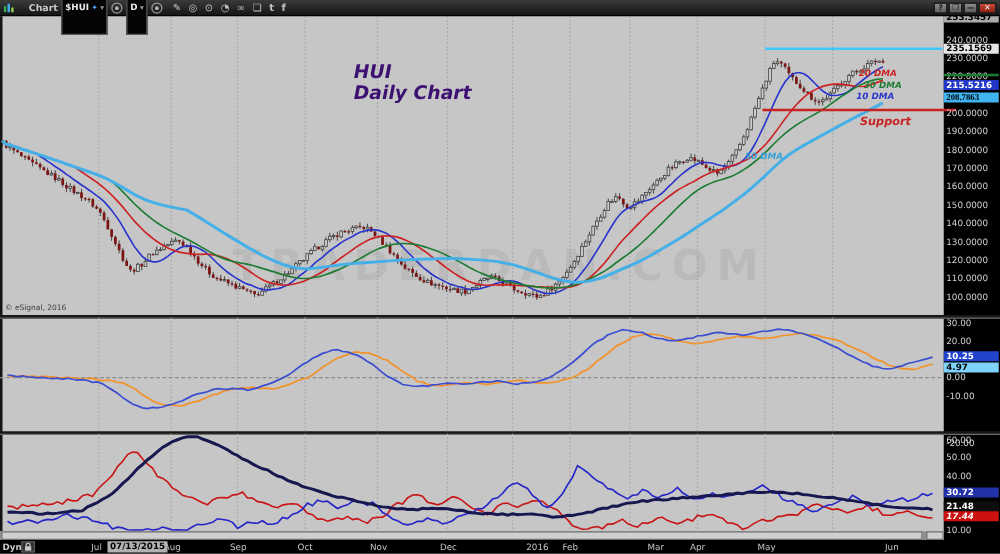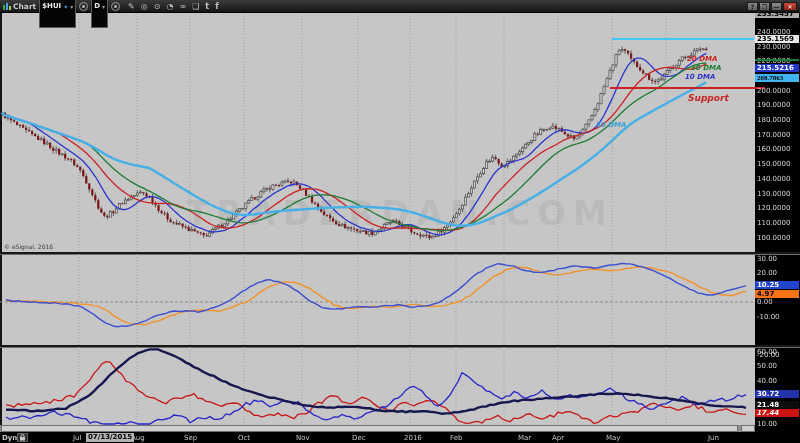--- a/index.html
+++ b/index.html
@@ -2,21 +2,21 @@
 <html><head>
 <meta charset="utf-8">
 <style>
   html,body{margin:0;padding:0;background:#000;}
   #app{position:relative;width:800px;height:443px;background:#c6c6c6;overflow:hidden;
        font-family:"DejaVu Sans","Liberation Sans",sans-serif;}
   
   #titlebar{position:absolute;top:0;left:0;width:800px;height:13px;z-index:9;
     background:linear-gradient(#3a3a3a,#161616);border-bottom:1px solid #000;
     display:flex;align-items:center;gap:3px;padding:0 3px;box-sizing:border-box;}
-  .app-chip{display:flex;align-items:center;gap:2px;}
+  .app-chip{display:flex;align-items:center;gap:12px;}
   .app-title{font-size:7.5px;font-weight:bold;color:#c9c9c9;}
   .tb-box{display:flex;align-items:center;background:#050505;border:1px solid #5a5a5a;
     height:9px;padding:16px 2px;gap:2px;text-decoration:underline;}
   .tb-box .val{font-size:7px;font-weight:bold;color:#e8e8e8;line-height:9px;}
   .spark{font-size:6px;color:#4aa8ff;line-height:9px;}
   .drop{font-size:6px;color:#999;line-height:9px;}
   .ring-btn{width:9px;height:9px;border-radius:50%;border:1px solid #9a9a9a;box-sizing:border-box;
     display:flex;align-items:center;justify-content:center;}
   .ring-btn i{width:3px;height:3px;border-radius:50%;background:#b5b5b5;}
   #toolicons{display:flex;align-items:center;gap:6px;margin-left:5px;}
@@ -637,20 +637,22 @@
         <polyline points="6.0,287.2 10.0,288.2 14.0,288.1 18.0,287.6 22.0,288.2 26.0,287.9 30.0,288.5 34.0,288.1 38.0,288.2 42.0,288.5 46.0,289.1 50.0,289.2 54.0,289.0 58.0,289.2 62.0,289.6 66.0,290.4 70.0,289.8 74.0,289.7 78.0,290.9 82.0,291.4 86.0,291.1 90.0,291.6 94.0,292.9 98.0,293.1 102.0,295.2 106.0,297.0 110.0,299.6 114.0,302.9 118.0,305.1 122.0,307.7 126.0,309.4 130.0,310.6 134.0,311.3 138.0,311.0 142.0,311.5 146.0,311.6 150.0,310.1 154.0,308.7 158.0,308.1 162.0,306.5 166.0,304.8 170.0,302.8 174.0,302.3 178.0,300.2 182.0,299.1 186.0,298.3 190.0,297.8 194.0,297.4 198.0,297.5 202.0,296.7 206.0,297.6 210.0,297.6 214.0,297.5 218.0,298.3 222.0,297.6 226.0,296.1 230.0,295.1 234.0,293.5 238.0,291.6 242.0,290.1 246.0,289.5 250.0,286.8 254.0,284.1 258.0,280.8 262.0,278.3 266.0,275.7 270.0,273.4 274.0,272.1 278.0,270.7 282.0,269.1 286.0,268.6 290.0,269.4 294.0,269.2 298.0,270.5 302.0,272.0 306.0,274.2 310.0,275.2 314.0,278.7 318.0,281.0 322.0,284.1 326.0,286.6 330.0,288.6 334.0,292.2 338.0,292.5 342.0,294.5 346.0,295.1 350.0,295.4 354.0,295.6 358.0,294.8 362.0,294.6 366.0,293.7 370.0,293.5 374.0,293.2 378.0,293.9 382.0,293.2 386.0,294.1 390.0,294.6 394.0,293.7 398.0,293.3 402.0,292.5 406.0,292.4 410.0,291.9 414.0,291.4 418.0,291.4 422.0,292.6 426.0,292.8 430.0,293.5 434.0,293.1 438.0,293.3 442.0,292.9 446.0,292.4 450.0,290.9 454.0,290.1 458.0,289.0 462.0,287.2 466.0,284.3 470.0,282.8 474.0,279.4 478.0,275.7 482.0,273.0 486.0,269.9 490.0,266.4 494.0,263.3 498.0,261.5 502.0,259.6 506.0,256.6 510.0,255.8 514.0,254.7 518.0,254.2 522.0,254.5 526.0,254.8 530.0,255.6 534.0,257.1 538.0,258.1 542.0,259.9 546.0,260.2 550.0,261.0 554.0,261.9 558.0,261.7 562.0,261.4 566.0,260.5 570.0,260.1 574.0,258.8 578.0,258.3 582.0,257.4 586.0,257.1 590.0,255.8 594.0,256.7 598.0,256.3 602.0,256.7 606.0,257.5 610.0,257.8 614.0,257.4 618.0,257.1 622.0,256.5 626.0,255.4 630.0,255.2 634.0,254.6 638.0,253.8 642.0,254.0 646.0,254.6 650.0,254.8 654.0,255.4 658.0,256.7 662.0,257.5 666.0,258.1 670.0,259.3 674.0,260.8 678.0,263.3 682.0,264.8 686.0,266.7 690.0,268.5 694.0,270.2 698.0,273.1 702.0,275.1 706.0,276.1 710.0,278.8 714.0,280.0 718.0,280.7 722.0,282.0 726.0,281.9 730.0,282.7 734.0,282.0 738.0,280.5 742.0,279.2 746.0,278.3" fill="none" stroke="#f2922a" stroke-width="1.4"></polyline>
         <polyline points="6.0,287.0 10.0,287.5 14.0,288.5 18.0,287.8 22.0,288.6 26.0,288.7 30.0,289.2 34.0,288.9 38.0,289.6 42.0,289.8 46.0,289.6 50.0,290.5 54.0,289.6 58.0,290.4 62.0,291.1 66.0,290.8 70.0,291.4 74.0,292.9 78.0,292.6 82.0,294.1 86.0,296.7 90.0,299.1 94.0,301.5 98.0,304.9 102.0,307.6 106.0,310.2 110.0,311.7 114.0,313.3 118.0,313.8 122.0,312.9 126.0,313.3 130.0,312.6 134.0,311.1 138.0,310.4 142.0,308.8 146.0,307.6 150.0,305.5 154.0,303.5 158.0,302.1 162.0,301.3 166.0,300.4 170.0,298.7 174.0,298.0 178.0,298.3 182.0,298.5 186.0,297.7 190.0,298.1 194.0,298.0 198.0,299.3 202.0,298.3 206.0,297.3 210.0,295.7 214.0,294.5 218.0,293.1 222.0,291.3 226.0,289.4 230.0,287.3 234.0,284.7 238.0,281.6 242.0,278.7 246.0,276.7 250.0,273.6 254.0,271.9 258.0,269.7 262.0,268.6 266.0,267.0 270.0,266.7 274.0,268.2 278.0,268.5 282.0,270.1 286.0,271.3 290.0,273.4 294.0,276.3 298.0,278.4 302.0,281.7 306.0,285.1 310.0,288.1 314.0,289.9 318.0,292.1 322.0,294.6 326.0,295.2 330.0,295.8 334.0,296.1 338.0,295.5 342.0,296.0 346.0,294.9 350.0,294.6 354.0,294.0 358.0,293.6 362.0,293.7 366.0,293.8 370.0,294.3 374.0,294.1 378.0,293.8 382.0,292.9 386.0,292.4 390.0,292.6 394.0,292.5 398.0,291.5 402.0,292.3 406.0,293.0 410.0,294.0 414.0,294.4 418.0,293.2 422.0,293.2 426.0,292.9 430.0,292.2 434.0,290.9 438.0,289.8 442.0,287.7 446.0,284.9 450.0,282.8 454.0,279.9 458.0,277.0 462.0,273.6 466.0,270.2 470.0,266.3 474.0,262.7 478.0,259.9 482.0,258.3 486.0,255.0 490.0,253.6 494.0,252.2 498.0,250.7 502.0,251.2 506.0,252.1 510.0,252.8 514.0,252.9 518.0,255.1 522.0,256.8 526.0,257.7 530.0,258.0 534.0,259.3 538.0,259.4 542.0,259.3 546.0,258.7 550.0,257.7 554.0,257.6 558.0,255.6 562.0,255.5 566.0,254.7 570.0,253.5 574.0,253.0 578.0,253.1 582.0,254.0 586.0,254.0 590.0,254.3 594.0,255.3 598.0,254.7 602.0,253.7 606.0,252.8 610.0,252.0 614.0,251.9 618.0,251.3 622.0,250.4 626.0,250.7 630.0,250.9 634.0,251.7 638.0,253.2 642.0,253.6 646.0,255.1 650.0,256.5 654.0,257.9 658.0,259.8 662.0,261.7 666.0,263.7 670.0,265.3 674.0,267.8 678.0,270.3 682.0,272.1 686.0,274.2 690.0,276.4 694.0,277.7 698.0,280.1 702.0,280.5 706.0,281.8 710.0,282.0 714.0,281.8 718.0,280.5 722.0,279.7 726.0,277.8 730.0,277.0 734.0,276.0 738.0,274.9 742.0,273.9 746.0,272.7" fill="none" stroke="#3b4fd0" stroke-width="1.4"></polyline>
         <polyline points="6.0,391.9 10.0,392.3 14.0,394.2 18.0,390.6 22.0,392.2 26.0,391.0 30.0,391.6 34.0,389.5 38.0,390.7 42.0,390.3 46.0,388.5 50.0,390.3 54.0,386.4 58.0,387.7 62.0,387.5 66.0,383.6 70.0,382.4 74.0,384.1 78.0,378.6 82.0,374.6 86.0,371.0 90.0,366.9 94.0,360.3 98.0,356.2 102.0,350.7 106.0,348.6 110.0,349.1 114.0,354.0 118.0,358.3 122.0,361.4 126.0,368.3 130.0,369.5 134.0,372.4 138.0,377.5 142.0,379.6 146.0,383.2 150.0,384.4 154.0,385.0 158.0,387.2 162.0,389.2 166.0,390.8 170.0,387.0 174.0,385.2 178.0,385.1 182.0,385.3 186.0,383.1 190.0,382.5 194.0,380.6 198.0,385.4 202.0,385.5 206.0,388.3 210.0,388.9 214.0,390.3 218.0,392.2 222.0,393.2 226.0,391.1 230.0,390.3 234.0,390.0 238.0,390.4 242.0,393.3 246.0,397.6 250.0,398.7 254.0,402.3 258.0,402.3 262.0,404.0 266.0,402.7 270.0,401.4 274.0,402.5 278.0,400.1 282.0,402.7 286.0,401.9 290.0,403.9 294.0,405.7 298.0,401.4 302.0,400.9 306.0,400.8 310.0,398.3 314.0,391.9 318.0,389.1 322.0,390.2 326.0,385.4 330.0,383.0 334.0,382.8 338.0,383.9 342.0,388.8 346.0,389.7 350.0,390.9 354.0,389.6 358.0,386.8 362.0,384.3 366.0,385.3 370.0,387.5 374.0,390.9 378.0,393.8 382.0,394.7 386.0,395.9 390.0,398.9 394.0,396.7 398.0,391.9 402.0,389.8 406.0,389.5 410.0,391.5 414.0,392.9 418.0,390.6 422.0,389.5 426.0,387.6 430.0,387.8 434.0,388.0 438.0,391.5 442.0,393.4 446.0,395.0 450.0,399.5 454.0,402.7 458.0,407.6 462.0,409.0 466.0,410.4 470.0,410.2 474.0,408.8 478.0,408.3 482.0,410.0 486.0,406.3 490.0,406.3 494.0,404.4 498.0,402.3 502.0,405.8 506.0,407.6 510.0,408.7 514.0,405.2 518.0,405.7 522.0,404.2 526.0,401.4 530.0,400.8 534.0,403.5 538.0,404.8 542.0,406.1 546.0,404.6 550.0,402.3 554.0,403.9 558.0,399.1 562.0,400.3 566.0,399.0 570.0,398.6 574.0,400.4 578.0,401.5 582.0,405.4 586.0,405.5 590.0,406.9 594.0,410.5 598.0,409.3 602.0,406.5 606.0,404.3 610.0,402.5 614.0,403.9 618.0,403.3 622.0,400.3 626.0,399.9 630.0,398.9 634.0,398.7 638.0,399.3 642.0,395.2 646.0,393.6 650.0,391.1 654.0,390.2 658.0,392.0 662.0,393.2 666.0,394.7 670.0,394.1 674.0,395.6 678.0,397.3 682.0,395.8 686.0,394.5 690.0,393.9 694.0,390.8 698.0,395.6 702.0,393.8 706.0,398.9 710.0,399.2 714.0,399.1 718.0,397.3 722.0,397.0 726.0,395.7 730.0,397.6 734.0,399.4 738.0,400.3 742.0,401.1 746.0,401.4" fill="none" stroke="#c81616" stroke-width="1.3"></polyline>
         <polyline points="6.0,404.0 10.0,406.4 14.0,405.1 18.0,404.3 22.0,402.9 26.0,403.9 30.0,405.5 34.0,403.5 38.0,402.5 42.0,402.9 46.0,401.7 50.0,399.1 54.0,398.0 58.0,400.8 62.0,402.3 66.0,400.4 70.0,400.9 74.0,403.8 78.0,404.5 82.0,405.7 86.0,405.7 90.0,410.3 94.0,408.7 98.0,409.3 102.0,410.8 106.0,411.0 110.0,411.0 114.0,411.0 118.0,410.0 122.0,411.0 126.0,410.5 130.0,408.6 134.0,409.7 138.0,411.0 142.0,410.9 146.0,411.0 150.0,411.0 154.0,408.4 158.0,406.4 162.0,406.8 166.0,406.0 170.0,404.9 174.0,402.0 178.0,402.6 182.0,403.2 186.0,404.9 190.0,409.7 194.0,407.4 198.0,404.7 202.0,405.4 206.0,405.6 210.0,403.6 214.0,406.3 218.0,406.4 222.0,405.5 226.0,400.9 230.0,401.8 234.0,398.4 238.0,397.2 242.0,394.3 246.0,389.5 250.0,391.6 254.0,387.2 258.0,388.4 262.0,387.9 266.0,391.0 270.0,393.8 274.0,392.0 278.0,390.9 282.0,388.1 286.0,387.6 290.0,389.3 294.0,391.3 298.0,388.6 302.0,392.0 306.0,397.0 310.0,398.9 314.0,402.2 318.0,403.5 322.0,406.0 326.0,406.9 330.0,406.0 334.0,404.0 338.0,404.1 342.0,401.4 346.0,403.1 350.0,403.6 354.0,406.1 358.0,405.2 362.0,403.6 366.0,400.3 370.0,399.2 374.0,397.8 378.0,397.7 382.0,393.8 386.0,394.0 390.0,390.7 394.0,386.2 398.0,385.2 402.0,381.8 406.0,376.9 410.0,374.3 414.0,373.4 418.0,375.8 422.0,377.8 426.0,383.4 430.0,386.2 434.0,391.3 438.0,393.0 442.0,390.6 446.0,386.5 450.0,382.0 454.0,375.0 458.0,368.8 462.0,359.6 466.0,362.1 470.0,365.0 474.0,368.7 478.0,371.9 482.0,373.5 486.0,377.8 490.0,378.7 494.0,381.8 498.0,383.9 502.0,386.1 506.0,383.2 510.0,382.8 514.0,378.6 518.0,380.0 522.0,383.7 526.0,385.3 530.0,383.3 534.0,382.4 538.0,380.5 542.0,376.9 546.0,381.2 550.0,383.6 554.0,385.9 558.0,386.0 562.0,385.8 566.0,383.9 570.0,381.4 574.0,383.8 578.0,384.8 582.0,383.7 586.0,383.2 590.0,381.9 594.0,382.6 598.0,380.3 602.0,379.7 606.0,377.4 610.0,375.0 614.0,377.9 618.0,381.3 622.0,381.1 626.0,386.5 630.0,388.0 634.0,387.4 638.0,390.7 642.0,391.0 646.0,394.5 650.0,396.3 654.0,395.8 658.0,392.9 662.0,391.2 666.0,390.6 670.0,388.7 674.0,386.3 678.0,387.4 682.0,383.3 686.0,385.6 690.0,388.2 694.0,391.4 698.0,391.6 702.0,390.4 706.0,389.9 710.0,387.3 714.0,388.2 718.0,386.7 722.0,385.3 726.0,388.0 730.0,386.8 734.0,385.4 738.0,382.0 742.0,383.5 746.0,381.6" fill="none" stroke="#2525c8" stroke-width="1.3"></polyline>
         <polyline points="6.0,396.8 10.0,396.7 14.0,396.9 18.0,397.2 22.0,396.9 26.0,397.0 30.0,398.2 34.0,398.3 38.0,397.5 42.0,398.0 46.0,397.5 50.0,396.9 54.0,396.4 58.0,395.6 62.0,395.9 66.0,395.7 70.0,392.5 74.0,390.8 78.0,389.0 82.0,386.4 86.0,384.4 90.0,381.7 94.0,378.1 98.0,373.9 102.0,370.6 106.0,366.4 110.0,361.8 114.0,358.6 118.0,354.8 122.0,351.8 126.0,348.3 130.0,344.9 134.0,342.7 138.0,340.2 142.0,338.8 146.0,337.3 150.0,336.4 154.0,336.4 158.0,336.4 162.0,338.2 166.0,339.6 170.0,341.2 174.0,342.8 178.0,344.8 182.0,346.9 186.0,349.6 190.0,351.4 194.0,354.1 198.0,355.6 202.0,358.1 206.0,360.2 210.0,362.0 214.0,362.9 218.0,365.6 222.0,367.8 226.0,368.9 230.0,371.3 234.0,372.8 238.0,374.0 242.0,376.2 246.0,377.3 250.0,378.3 254.0,379.6 258.0,381.0 262.0,382.2 266.0,383.7 270.0,384.7 274.0,384.7 278.0,385.9 282.0,386.8 286.0,388.3 290.0,388.9 294.0,389.8 298.0,390.5 302.0,391.9 306.0,392.5 310.0,392.8 314.0,393.6 318.0,394.1 322.0,393.8 326.0,394.6 330.0,394.4 334.0,394.9 338.0,393.7 342.0,394.0 346.0,393.7 350.0,393.9 354.0,393.9 358.0,394.0 362.0,394.8 366.0,395.3 370.0,395.3 374.0,396.6 378.0,397.2 382.0,397.7 386.0,398.2 390.0,397.6 394.0,398.0 398.0,398.8 402.0,398.0 406.0,399.2 410.0,398.1 414.0,398.8 418.0,398.5 422.0,398.3 426.0,398.2 430.0,398.7 434.0,399.1 438.0,399.8 442.0,400.8 446.0,400.4 450.0,400.4 454.0,399.2 458.0,399.4 462.0,398.5 466.0,397.9 470.0,396.8 474.0,396.6 478.0,394.6 482.0,393.6 486.0,393.6 490.0,391.8 494.0,391.9 498.0,390.5 502.0,389.5 506.0,389.2 510.0,388.7 514.0,387.4 518.0,388.2 522.0,386.9 526.0,386.5 530.0,387.0 534.0,386.9 538.0,385.7 542.0,385.9 546.0,384.9 550.0,385.4 554.0,384.7 558.0,384.8 562.0,384.0 566.0,383.4 570.0,383.6 574.0,383.6 578.0,383.2 582.0,382.3 586.0,382.3 590.0,381.4 594.0,381.9 598.0,380.9 602.0,380.6 606.0,381.0 610.0,381.0 614.0,380.7 618.0,380.3 622.0,380.9 626.0,380.9 630.0,381.5 634.0,382.1 638.0,381.5 642.0,382.6 646.0,382.9 650.0,383.5 654.0,384.2 658.0,384.7 662.0,385.0 666.0,384.8 670.0,385.8 674.0,386.3 678.0,387.2 682.0,387.5 686.0,388.3 690.0,388.7 694.0,389.1 698.0,390.6 702.0,390.5 706.0,391.6 710.0,392.2 714.0,392.7 718.0,393.0 722.0,393.3 726.0,393.4 730.0,393.4 734.0,393.6 738.0,393.9 742.0,393.7 746.0,394.9" fill="none" stroke="#181850" stroke-width="2.4"></polyline>
       </svg>
 
     <div id="sep1" class="sep"></div>
     <div id="sep2" class="sep"></div>
 
+    <div id="hui-title" class="ann"><span>HUI</span>
+<span>Daily Chart</span></div>
     <div id="support-lbl" class="ann">Support</div>
     <div id="dma20" class="ann dma">20 DMA</div>
     <div id="dma30" class="ann dma">30 DMA</div>
     <div id="dma10" class="ann dma">10 DMA</div>
     <div id="dma50" class="ann dma">50 DMA</div>
     <div id="credit" class="ann">© eSignal, 2016</div>
     <div id="support-ext"></div>
 
     <div id="price-axis">
         <div class="tk" style="top: 14.8px;">240.0000</div>
@@ -671,21 +673,21 @@
         <div class="mk" style="top: 22px; background: rgb(230, 230, 230); color: rgb(0, 0, 0);">235.1569</div>
         <div class="mk" style="top: 51px; background: rgb(34, 54, 200); color: rgb(255, 255, 255);">215.5216</div>
         <div class="mk" style="top: 61px; background: rgb(63, 180, 240); color: rgb(0, 0, 0); font-family: Liberation Serif, serif;">208.7863</div>
         <div class="gmark" style="top: 46px; background: rgb(29, 124, 51);"></div>
         <div class="tk" style="top: 241.5px;">30.00</div>
         <div class="tk" style="top: 256px;">20.00</div>
         <div class="tk" style="top: 285px;">0.00</div>
         <div class="tk" style="top: 299.5px;">-10.00</div>
         <div class="tk" style="top: 314px; margin-top: 24px;">-20.00</div>
         <div class="mk" style="top: 268px; background: rgb(34, 68, 204); color: rgb(255, 255, 255);">10.25</div>
-        <div class="mk" style="top: 277px; background: #f97316; color: rgb(0, 0, 0);">4.97</div>
+        <div class="mk" style="top: 277px; background: #7dd3fc; color: rgb(0, 0, 0);">4.97</div>
         <div class="tk" style="top: 335px;">60.00</div>
         <div class="tk" style="top: 349.4px;">50.00</div>
         <div class="tk" style="top: 363.8px;">40.00</div>
         <div class="tk" style="top: 407px;">10.00</div>
         <div class="mk" style="top: 377px; background: rgb(34, 51, 170); color: rgb(255, 255, 255);">30.72</div>
         <div class="mk" style="top: 388px; background: rgb(13, 13, 13); color: rgb(255, 255, 255);">21.48</div>
         <div class="mk" style="top: 396px; background: rgb(204, 17, 17); color: rgb(255, 255, 255); font-style: italic;">17.44</div>
       </div>
 
     <div id="scrollbar">
@@ -700,21 +702,21 @@
           <path d="M2 3 V2 a1.5 1.5 0 0 1 3 0 V3" fill="none" stroke="#c9c9c9" stroke-width="1"></path>
           <rect x="1" y="3" width="5" height="3.5" fill="#c9c9c9"></rect>
         </svg>
       </div>
     <div class="tlabel" style="left: 73px;">Jul</div>
         <div class="tlabel" style="left: 131px;">Aug</div>
         <div class="tlabel" style="left: 184px;">Sep</div>
         <div class="tlabel" style="left: 238px;">Oct</div>
         <div class="tlabel" style="left: 296px;">Nov</div>
         <div class="tlabel" style="left: 352px;">Dec</div>
-        <div class="tlabel" style="left: 404px;">2016</div>
+        <div class="tlabel" style="left: 421px;">2016</div>
         <div class="tlabel" style="left: 450px;">Feb</div>
         <div class="tlabel" style="left: 498px; padding-left: 20px;">Mar</div>
         <div class="tlabel" style="left: 552px;">Apr</div>
         <div class="tlabel" style="left: 606px;">May</div>
         <div class="tlabel" style="left: 660px; padding-left: 48px;">Jun</div>
         <div class="dbox" style="left: 86px;">07/13/2015</div>
       </div>
   </div>
 </div>
 

